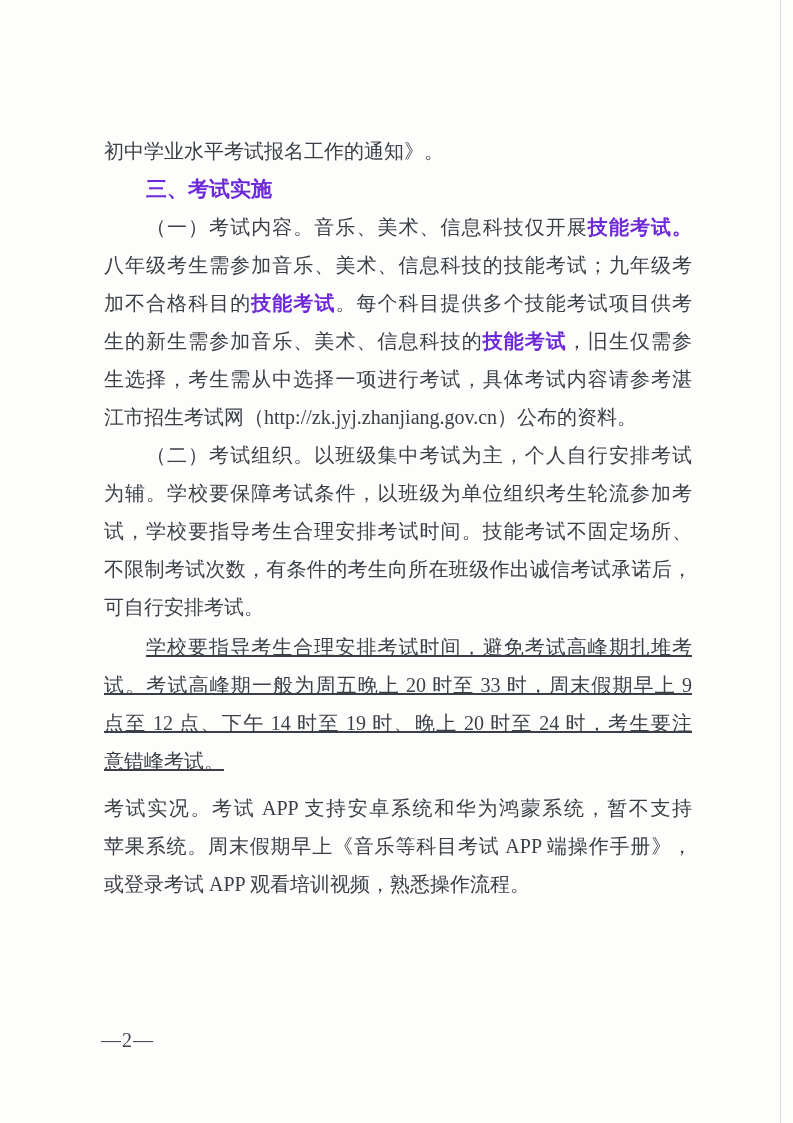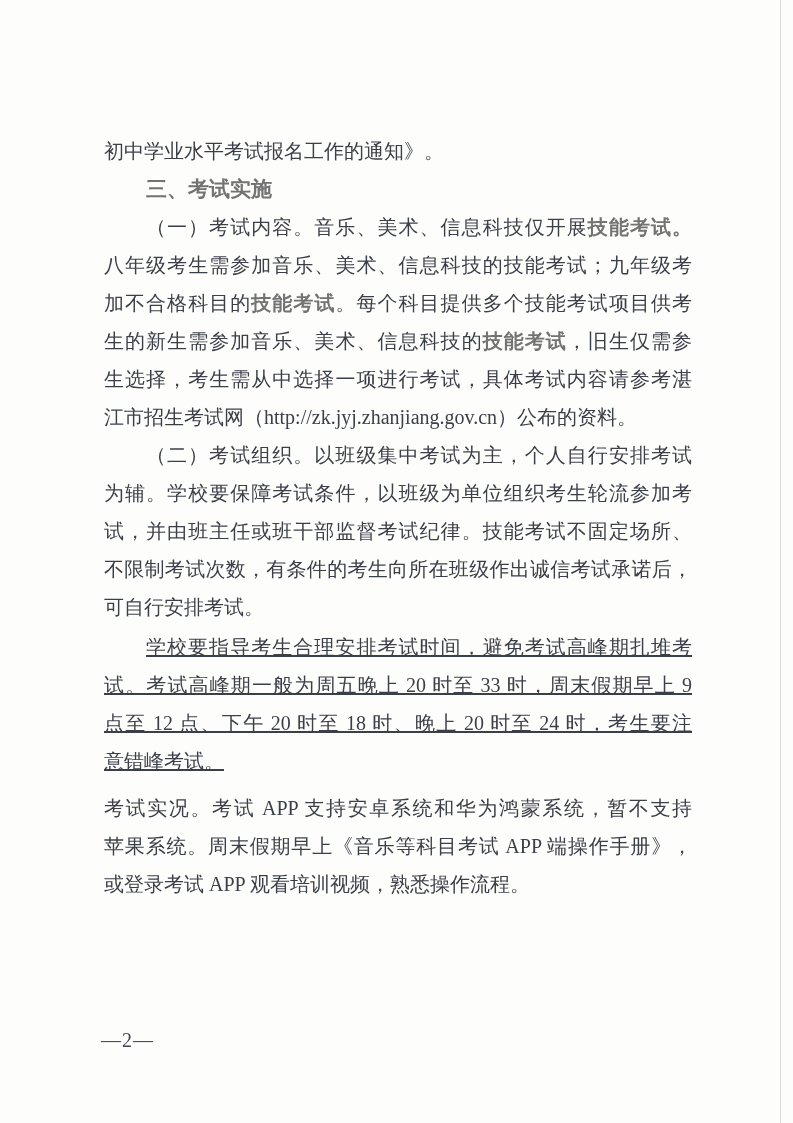--- a/index.html
+++ b/index.html
@@ -39,21 +39,21 @@
   .line.last {
     text-align: center;
     text-align-last: left;
   }
   .line.indent { text-indent: 42px; }
   .para.heading .line {
     font-weight: bold;
     font-size: 21px;
     color: #33363d;
   }
-  .run-bold { font-weight: bold; color: #737373; }
+  .run-bold { font-weight: bold; color: #6d28d9; }
   .page-number {
     position: absolute;
     left: 101px;
     top: 1026px;
     font-size: 20px;
     line-height: 28px;
     color: #41454e;
     letter-spacing: 1px;
   }
 </style>
@@ -73,28 +73,28 @@
         <div class="line indent"><span>（一）考试内容。音乐、美术、信息科技仅开展</span><span class="run-bold">技能考试</span><span class="run-bold">。</span></div>
         <div class="line"><span>八年级考生需参加音乐、美术、信息科技的技能考试；九年级考</span></div>
         <div class="line"><span>加不合格科目的</span><span class="run-bold">技能考试</span><span>。每个科目提供多个技能考试项目供考</span></div>
         <div class="line"><span>生的新生需参加音乐、美术、信息科技的</span><span class="run-bold">技能考试</span><span>，旧生仅需参</span></div>
         <div class="line"><span>生选择，考生需从中选择一项进行考试，具体考试内容请参考湛</span></div>
         <div class="line last"><span>江市招生考试网（http://zk.jyj.zhanjiang.gov.cn）公布的资料。</span></div>
       </div>
       <div class="para" data-para="sec2-exam-organization">
         <div class="line indent"><span>（二）考试组织。以班级集中考试为主，个人自行安排考试</span></div>
         <div class="line"><span>为辅。学校要保障考试条件，以班级为单位组织考生轮流参加考</span></div>
-        <div class="line"><span>试，并由班主任或班干部监督考试纪律。技能考试不固定场所、</span></div>
+        <div class="line"><span>试，学校要指导考生合理安排考试时间。技能考试不固定场所、</span></div>
         <div class="line"><span>不限制考试次数，有条件的考生向所在班级作出诚信考试承诺后，</span></div>
         <div class="line last"><span>可自行安排考试。</span></div>
       </div>
       <div class="para" data-para="exam-peak-advice">
         <div class="line indent"><span>学校要指导考生合理安排考试时间，避免考试高峰期扎堆考</span></div>
         <div class="line"><span>试。考试高峰期一般为周五晚上 20 时至 33 时，周末假期早上 9</span></div>
-        <div class="line"><span>点至 12 点、下午 20 时至 18 时、晚上 20 时至 24 时，考生要注</span></div>
+        <div class="line"><span>点至 12 点、下午 14 时至 19 时、晚上 20 时至 24 时，考生要注</span></div>
         <div class="line last"><span>意错峰考试。</span></div>
       </div>
       <div class="para" data-para="sec3-exam-operation">
         <div class="line"><span>考试实况。考试 APP 支持安卓系统和华为鸿蒙系统，暂不支持</span></div>
         <div class="line"><span>苹果系统。周末假期早上《音乐等科目考试 APP 端操作手册》，</span></div>
         <div class="line last"><span>或登录考试 APP 观看培训视频，熟悉操作流程。</span></div>
       </div>
     </div>
   <div class="page-number">—2—</div>
 </div>

